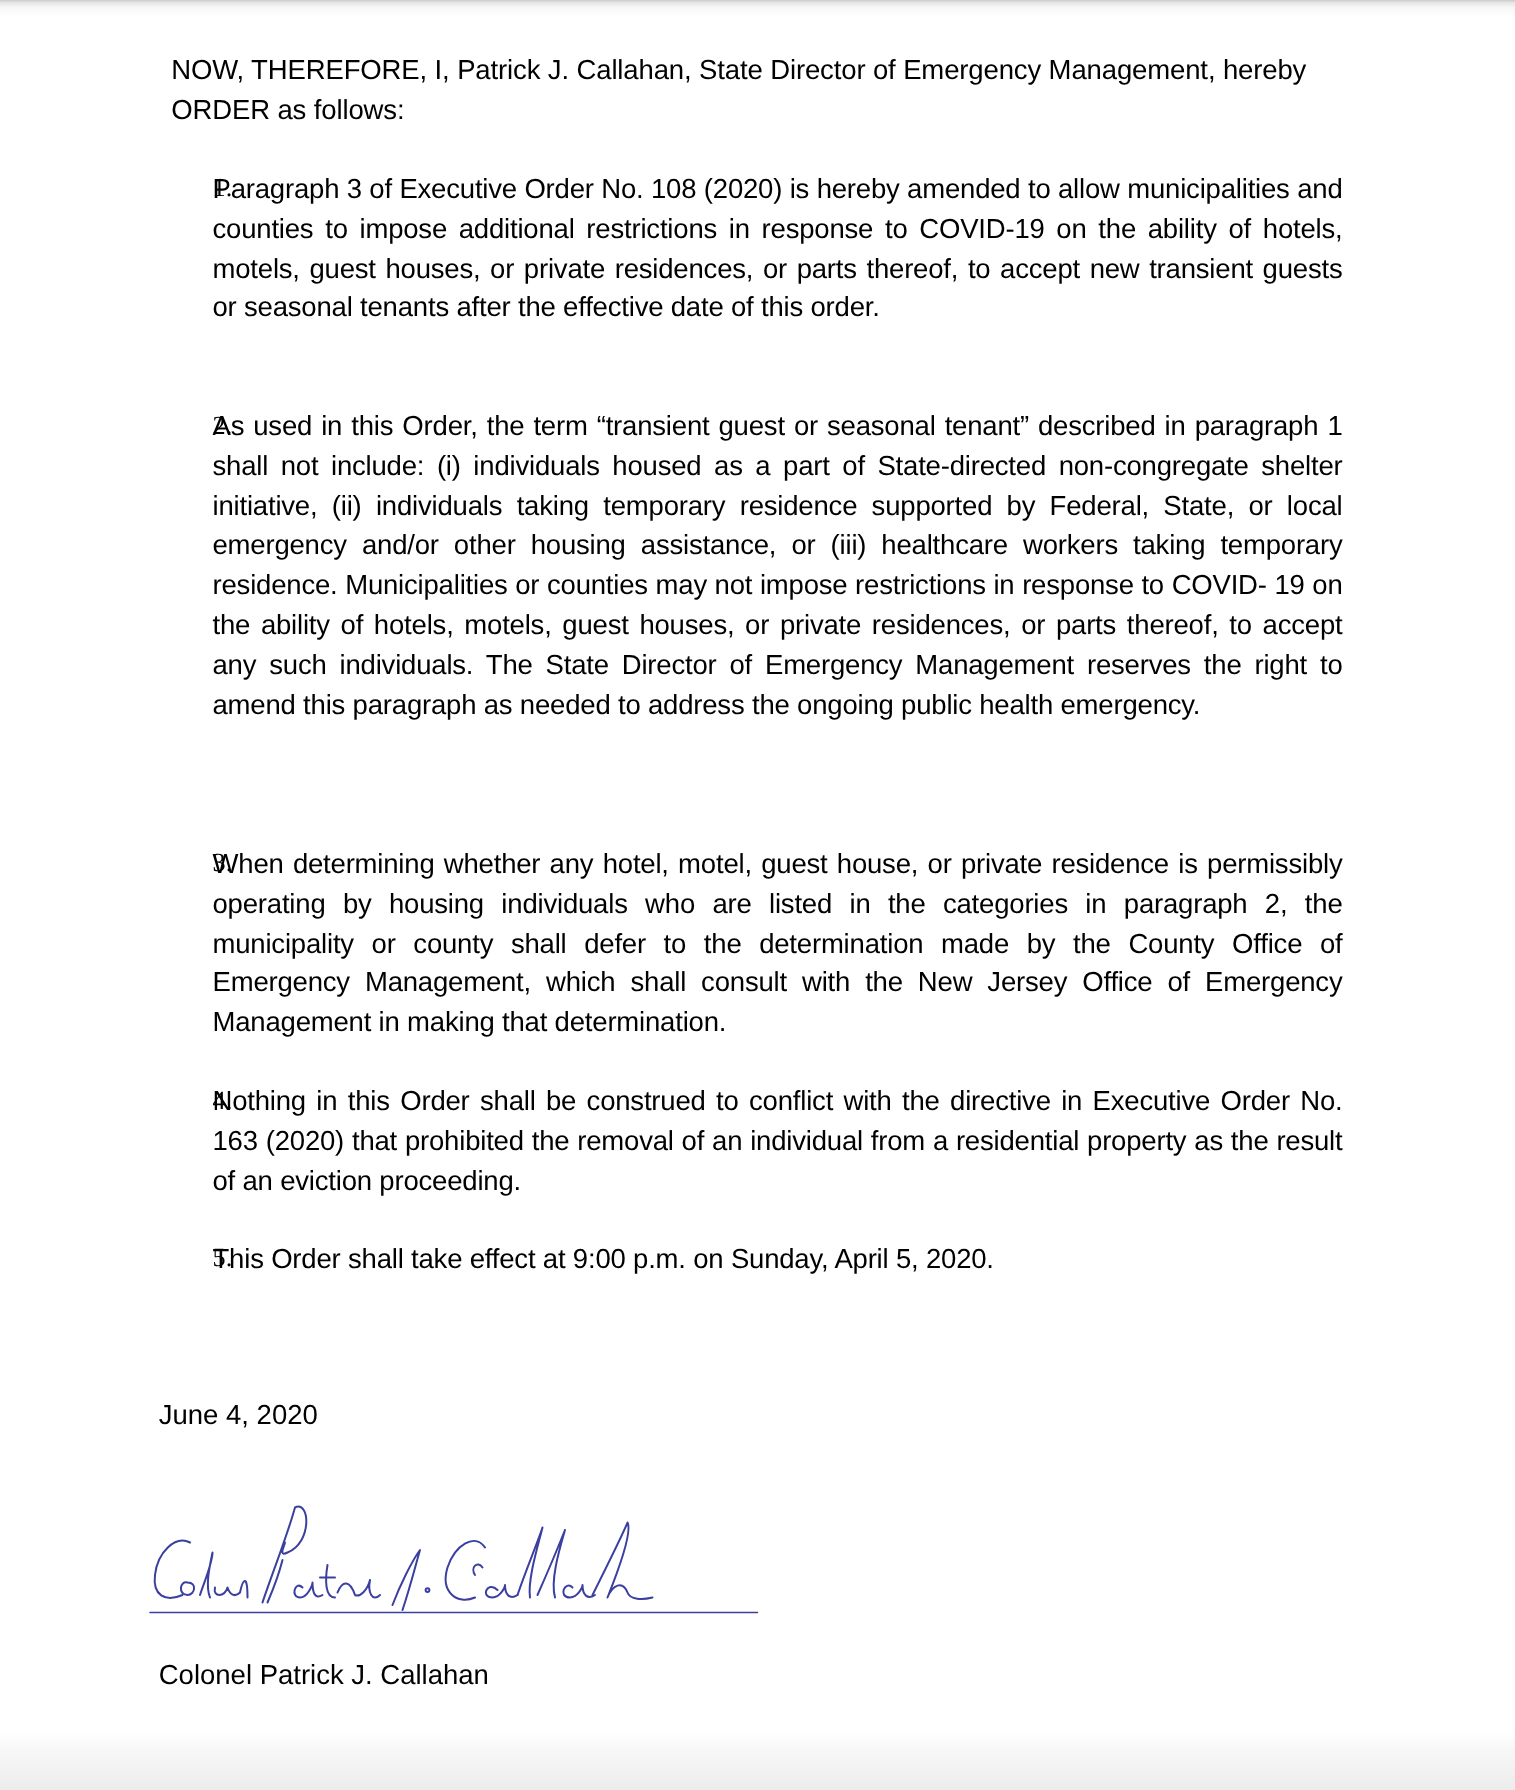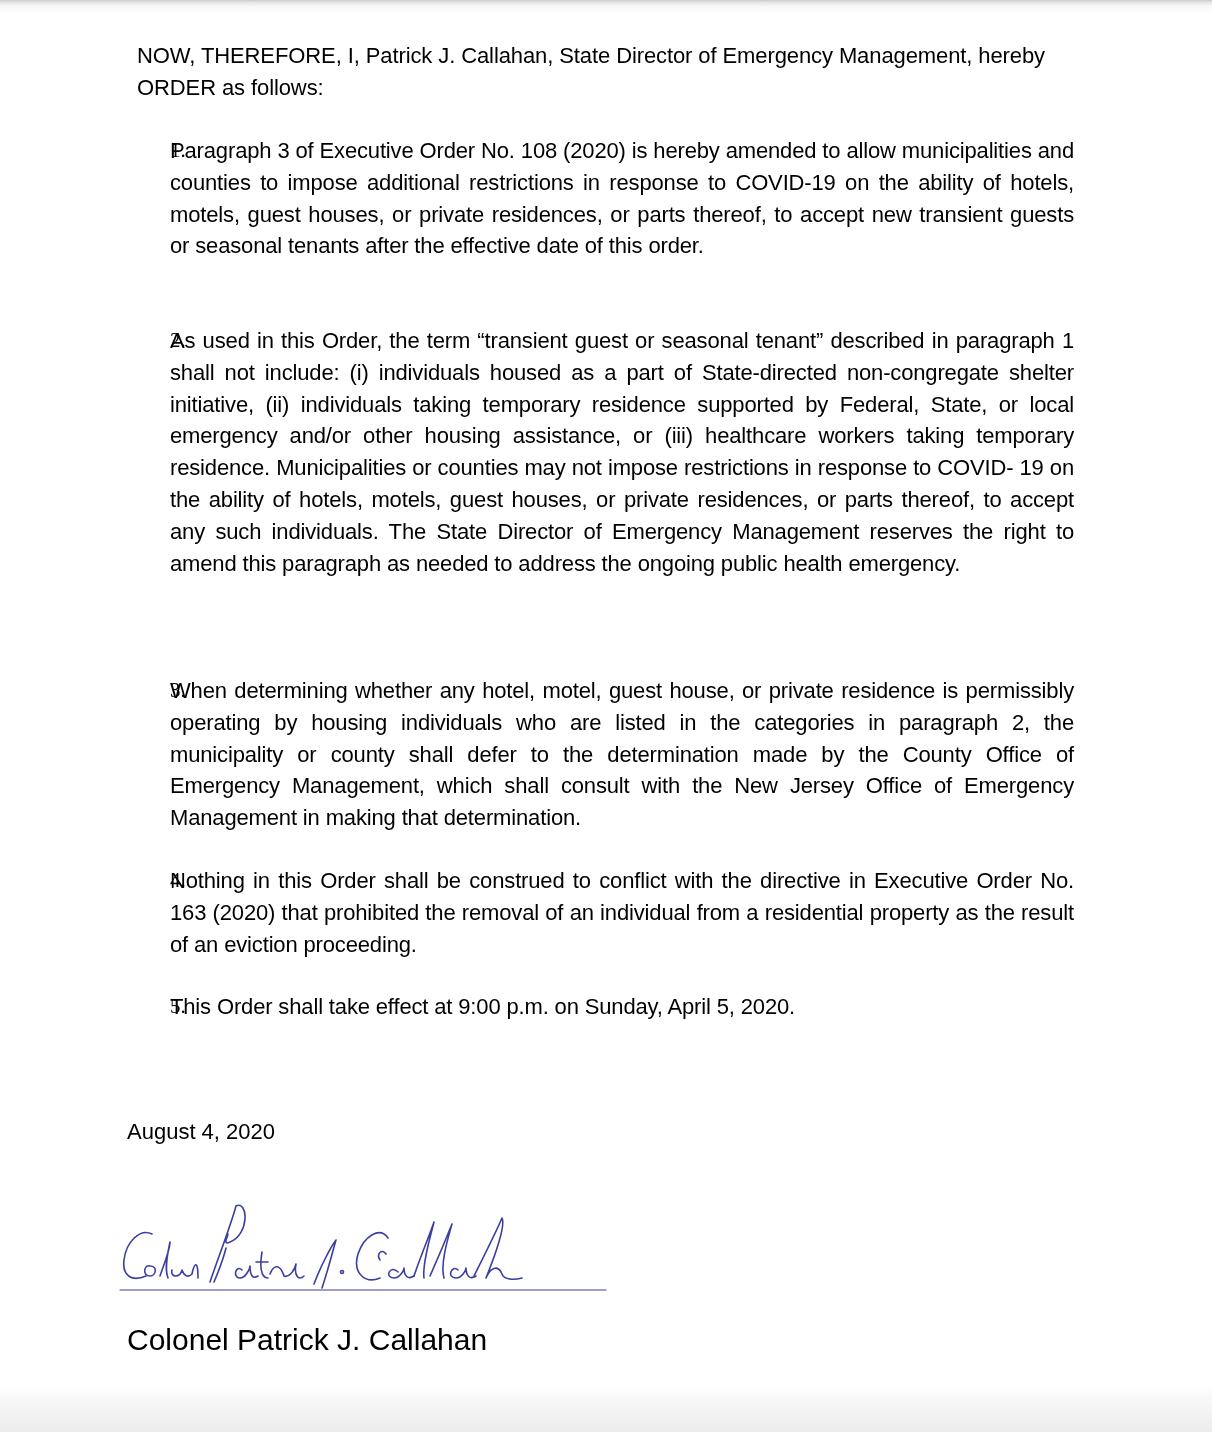--- a/index.html
+++ b/index.html
@@ -82,21 +82,21 @@
       position: absolute;
       left: 118px;
       top: 1198px;
       width: 490px;
       height: 100px;
     }
     .signer-name {
       position: absolute;
       left: 127px;
       top: 1324px;
-      font-size: 30px;
+      font-size: 22px;
       line-height: 32px;
     }
     .signer-title {
       position: absolute;
       left: 127px;
       top: 1356px;
       font-size: 22px;
       line-height: 32px;
     }
   </style>
@@ -127,21 +127,21 @@
   <div class="order-item" id="item-4">
     <span class="item-num">4.</span>
     <div class="item-text">Nothing in this Order shall be construed to conflict with the directive in Executive Order No. 163 (2020) that prohibited the removal of an individual from a residential property as the result of an eviction proceeding.</div>
   </div>
 
   <div class="order-item" id="item-5">
     <span class="item-num">5.</span>
     <div class="item-text">This Order shall take effect at 9:00 p.m. on Sunday, April 5, 2020.</div>
   </div>
 
-  <div class="date">August 4, 2020</div>
+  <div class="date">June 4, 2020</div>
 
   <svg class="signature" viewBox="0 0 490 100" xmlns="http://www.w3.org/2000/svg">
     <g id="sig-strokes" fill="none" stroke-width="1.6" stroke-linecap="round" stroke-linejoin="round" stroke="#3a3fa0">
 
       <path d="M34 36 C 22 30, 8 44, 6 62 C 4 78, 14 84, 28 78"></path>
       <path d="M32 68 C 26 66, 24 78, 32 78 C 38 78, 40 68, 32 68"></path>
       <path d="M42 78 C 46 66, 52 52, 52 44 C 50 54, 46 70, 50 80"></path>
       <path d="M54 72 C 52 80, 62 80, 64 72 C 66 78, 70 80, 74 76 C 76 66, 80 60, 80 80"></path>
 
       <path d="M92 84 C 100 60, 112 30, 118 8 C 130 2, 132 36, 112 44 C 104 48, 110 38, 110 36"></path>

